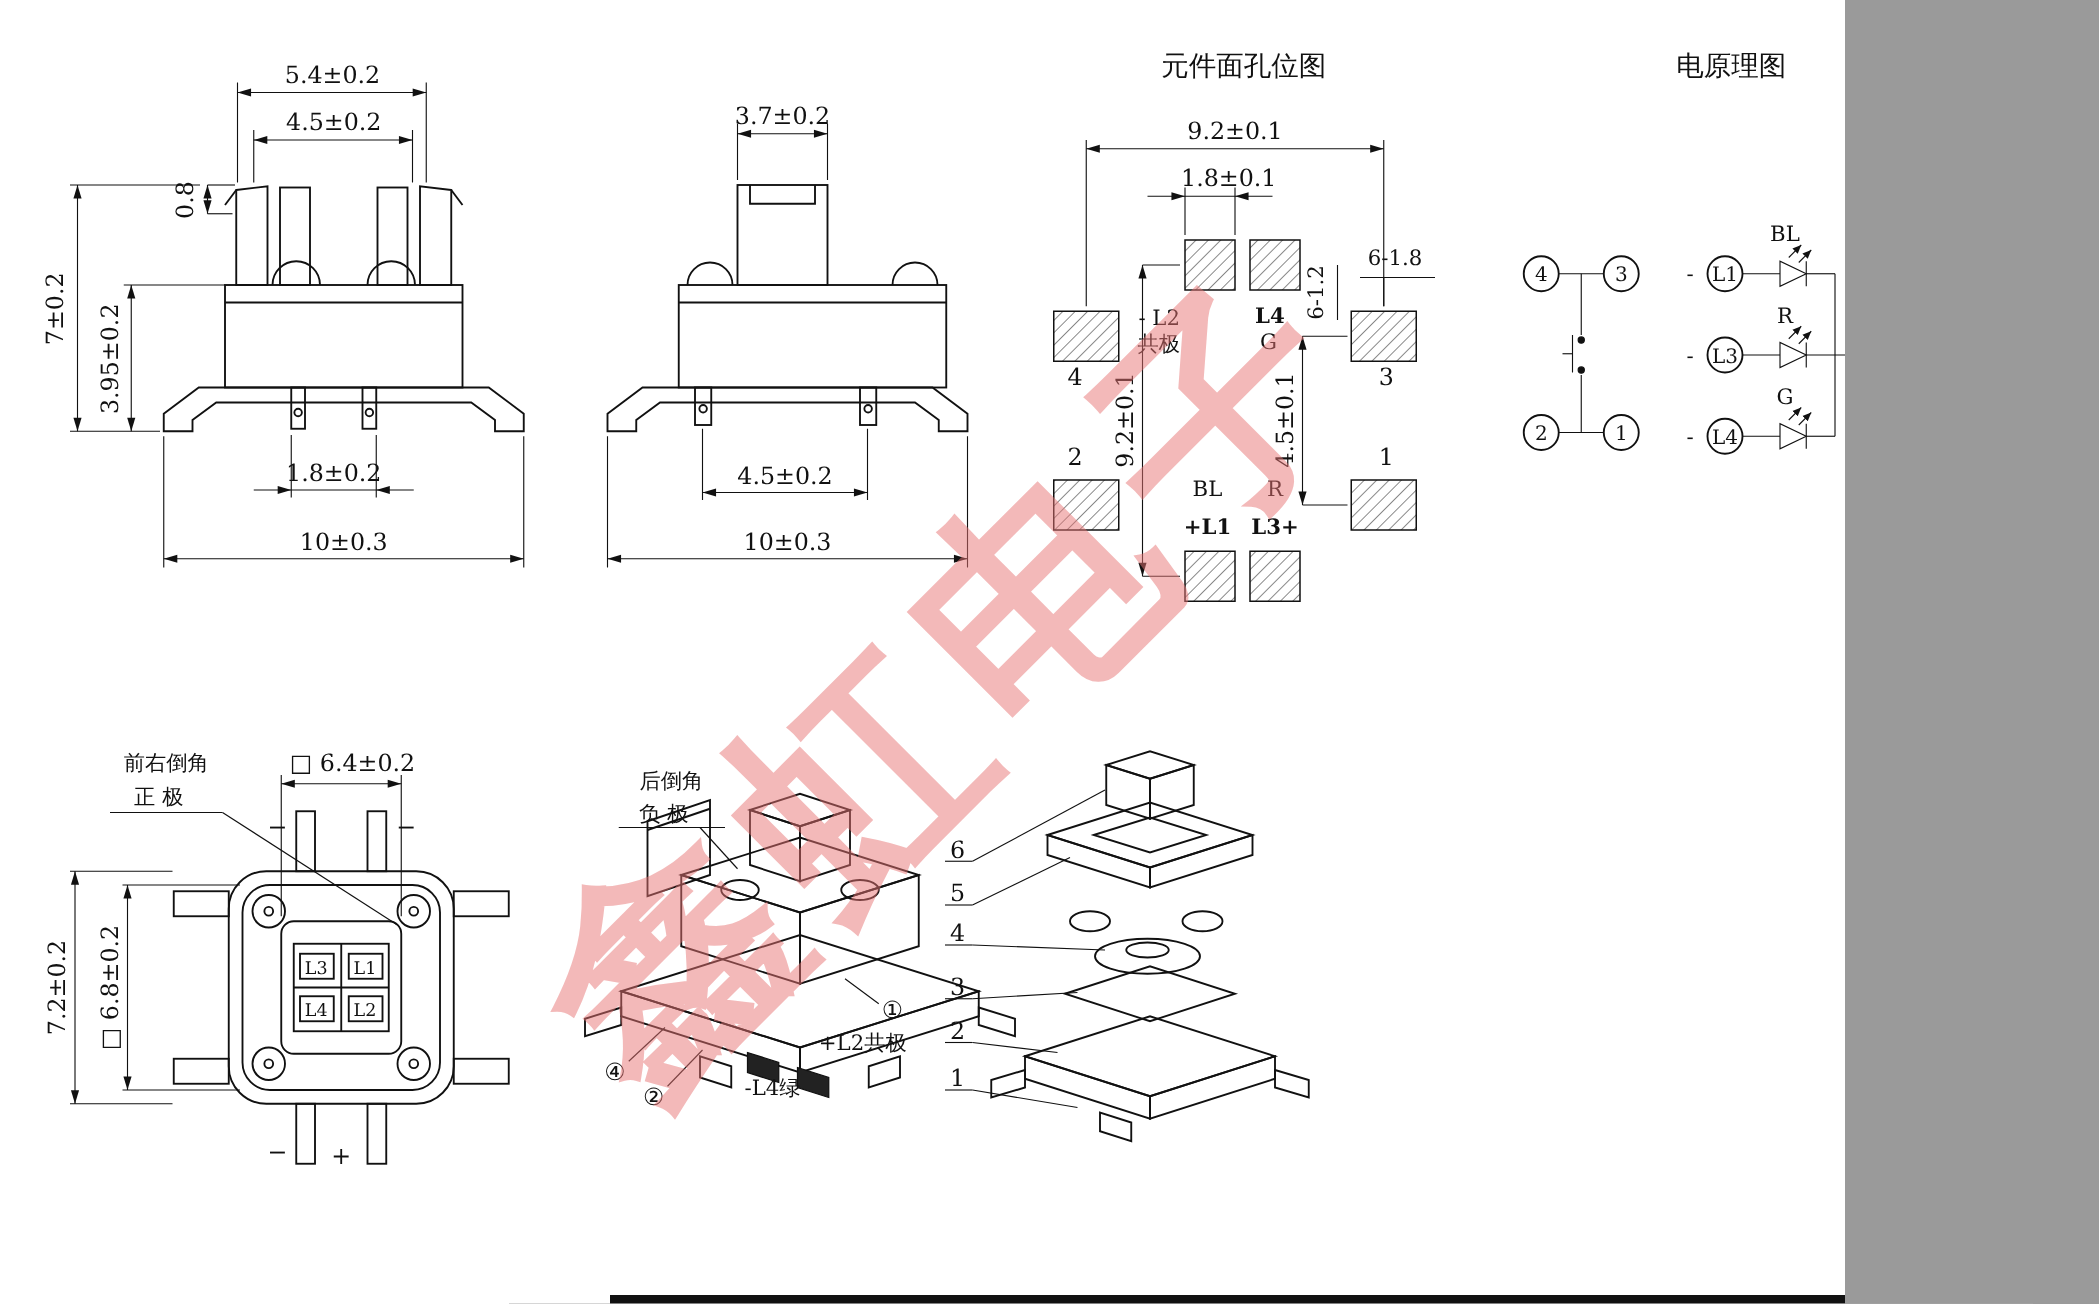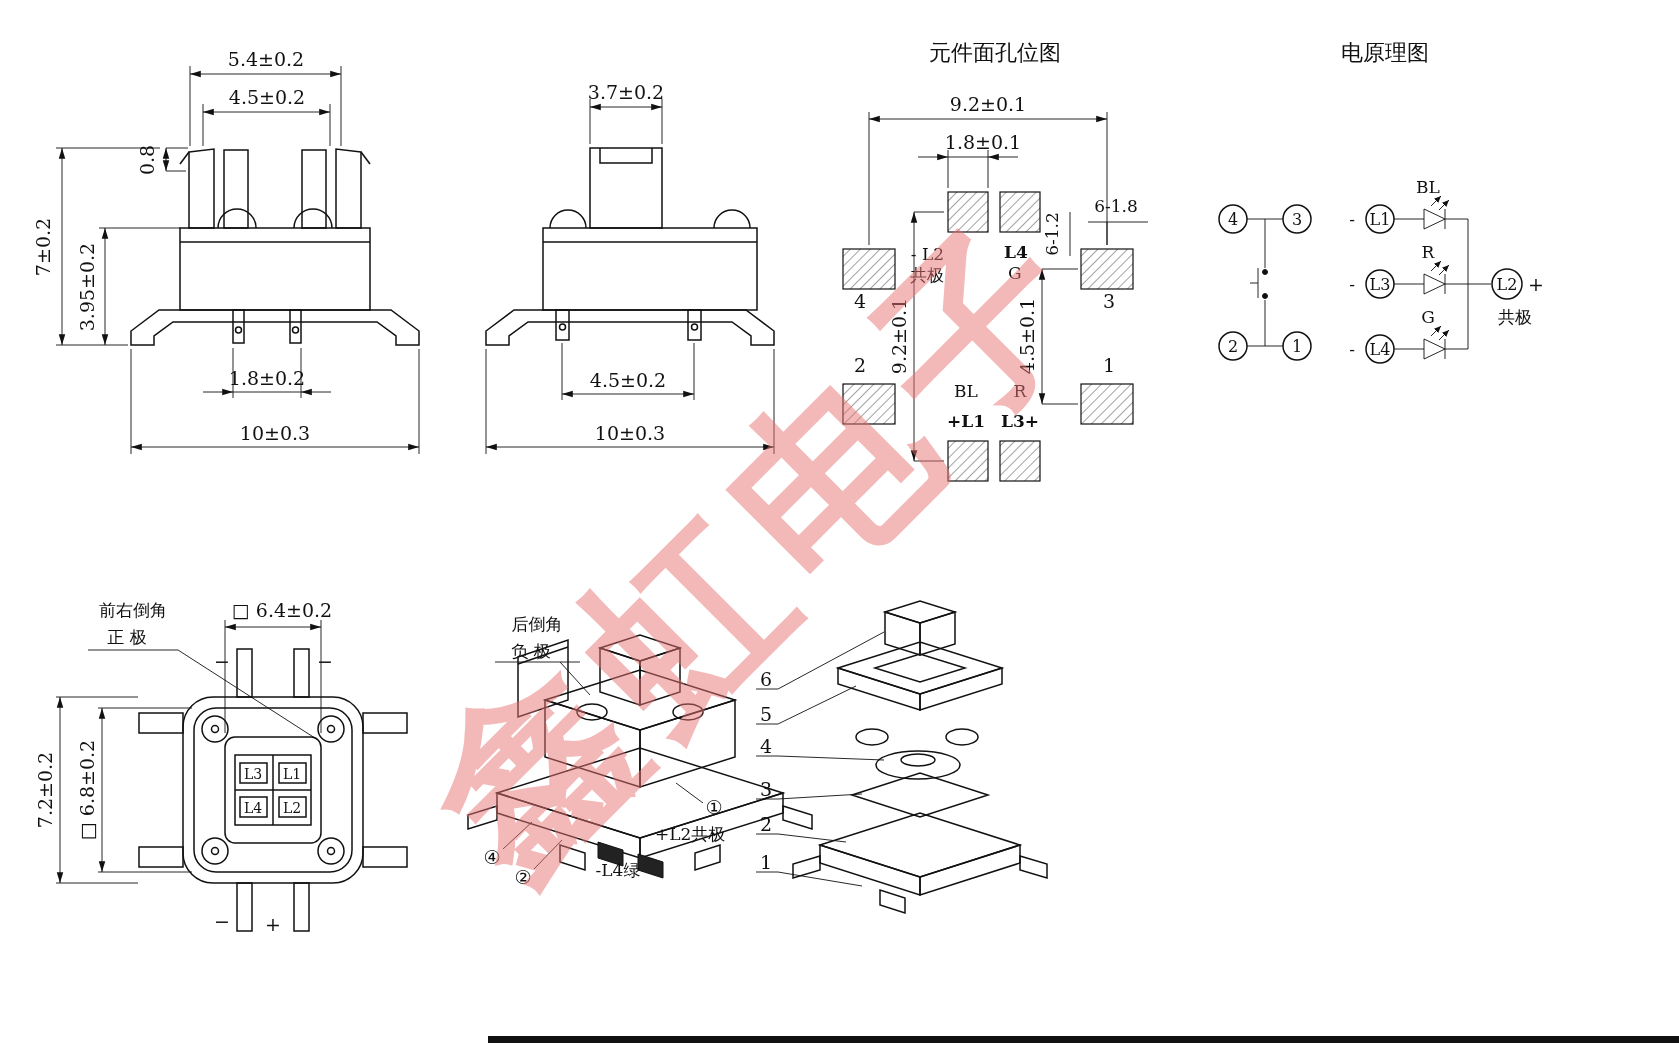--- a/index.html
+++ b/index.html
@@ -1,16 +1,16 @@
 <!DOCTYPE html>
 <html><head>
 <meta charset="utf-8">
 <style>
   html,body{margin:0;padding:0;background:#9a9a9a;}
-  .sheet{position:relative;width:1679px;height:1043px;background:#ffffff;overflow:hidden;
+  .sheet{position:relative;width:1476px;height:1043px;background:#ffffff;overflow:hidden;
          font-family:"DejaVu Sans",sans-serif;}
   svg{display:block;}
   text{font-family:"DejaVu Serif","DejaVu Sans",sans-serif;fill:#111;}
   .dim{font-size:19px;}
   .sm{font-size:16px;}
   .tiny{font-size:14px;}
   .title{font-size:22px;font-family:"DejaVu Sans",sans-serif;}
   .lbl{font-size:17px;}
   .lblb{font-size:17px;font-weight:bold;}
   .num{font-size:19px;}

